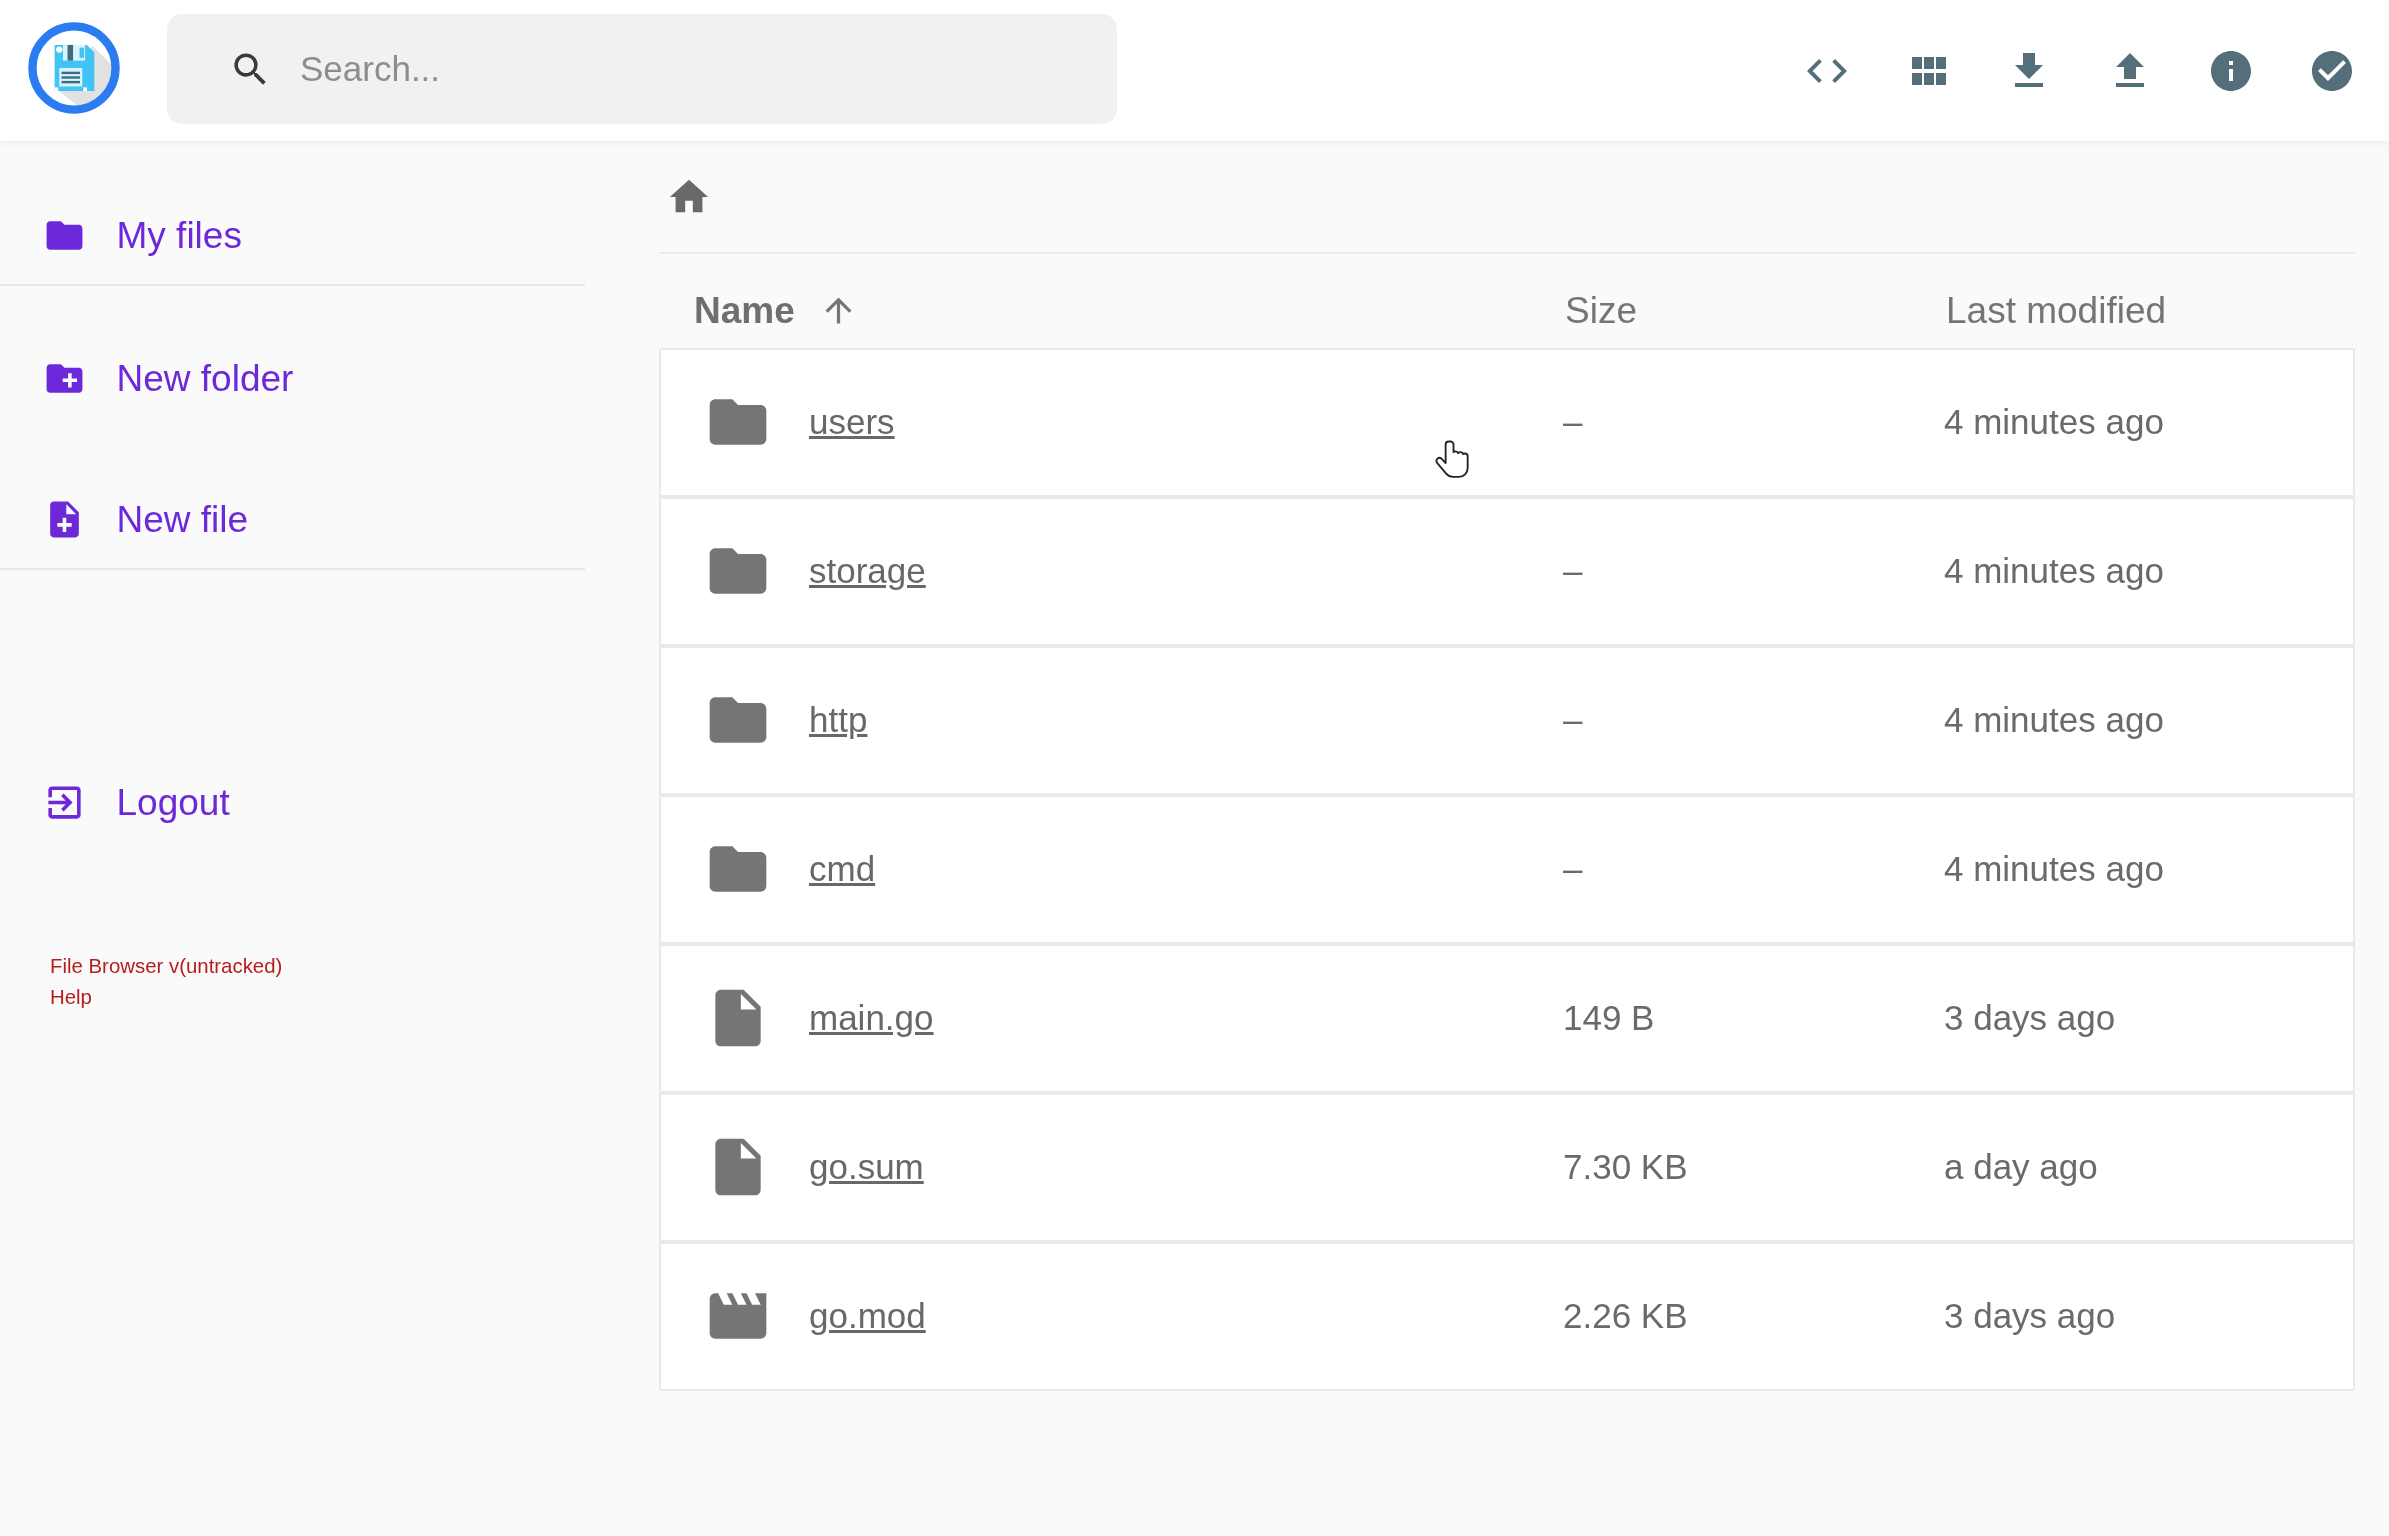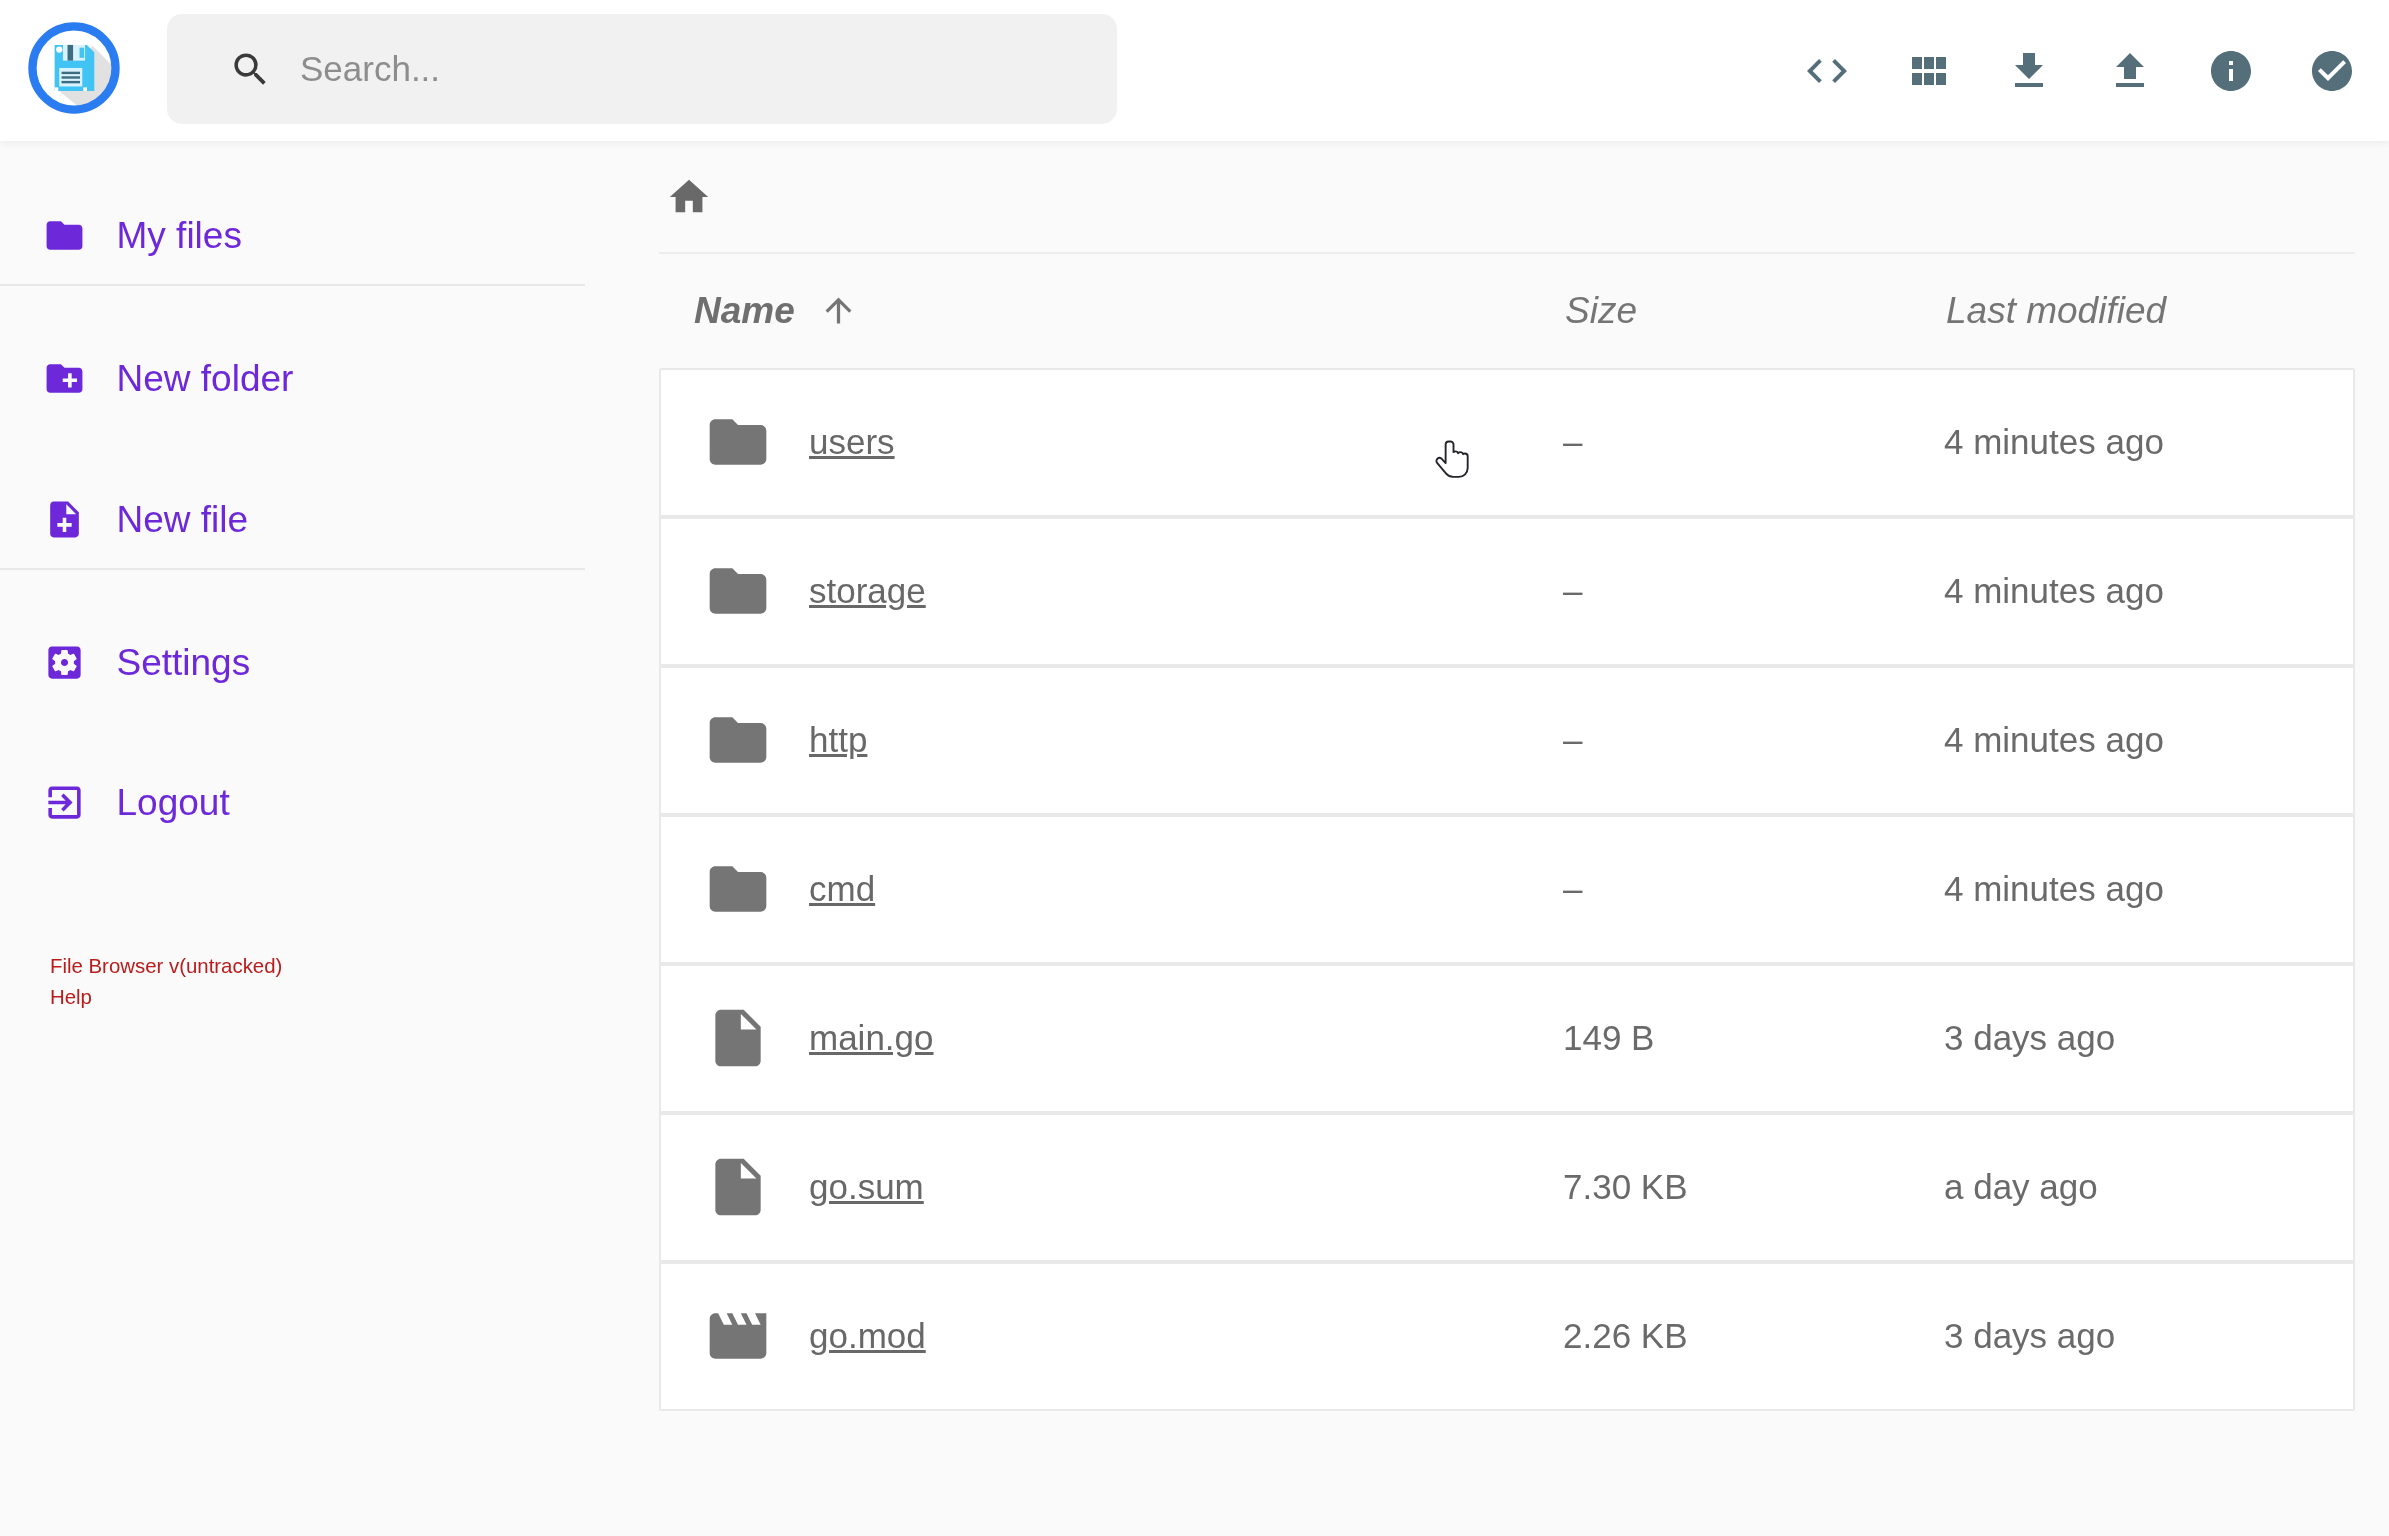--- a/index.html
+++ b/index.html
@@ -46,21 +46,21 @@
   .side-rule{position:absolute;left:0;right:0;height:1.9px;background:#e8e8e8;}
   .side-footer{position:absolute;left:50px;top:810px;font-size:20.4px;line-height:31px;color:#b91c1c;}
   .side-footer .help{display:block;cursor:pointer;}
 
   
   .main{position:absolute;left:585px;top:141px;right:0;bottom:0;padding:0 34px 0 74px;}
   .crumbs{height:111px;display:flex;align-items:center;}
   .crumbs .home{width:46px;height:46px;color:#696969;margin-left:7.4px;cursor:pointer;}
   .crumbs .home svg{width:46px;height:46px;}
   .hrule{height:1.9px;background:#ececec;}
-  .list-head{position:relative;height:114px;font-size:37px;color:#757575;font-style:italic;}
+  .list-head{position:relative;height:94px;font-size:37px;color:#757575;}
   .list-head .hcell{position:absolute;top:0;height:114px;display:flex;align-items:center;}
   .hc-name{left:35px;font-weight:bold;color:#6f6f6f;cursor:pointer;}
   .hc-name .sort-arrow{width:39px;height:39px;margin-left:24px;color:#757575;}
   .hc-name .sort-arrow svg{width:39px;height:39px;}
   .hc-size{left:906px;cursor:pointer;}
   .hc-mod{left:1287px;cursor:pointer;}
 
   .listing{border:2.8px solid #e9e9e9;border-radius:1.9px;background:#e9e9e9;}
   .item{
     position:relative;height:145px;background:#ffffff;display:flex;align-items:center;
@@ -227,28 +227,20 @@
     <span class="sic">
         <svg class="ic" viewBox="0 0 46 46" width="43" height="43">
           <use href="#i-newfolder"></use>
         </svg>
       </span>
     <span class="slabel">New folder</span>
   </div>
 
   <div class="side-rule" style="top:427px"></div>
 
-  <div class="side-item" style="top:458px">
-    <span class="sic">
-        <svg class="ic" viewBox="0 0 46 46" width="43" height="43">
-          <use href="#i-settings"></use>
-        </svg>
-      </span>
-    <span class="slabel">Settings</span>
-  </div>
 
   <div class="side-item" style="top:598px">
     <span class="sic">
         <svg class="ic" viewBox="0 0 46 46" width="43" height="43">
           <use href="#i-logout"></use>
         </svg>
       </span>
     <span class="slabel">Logout</span>
   </div>
 

